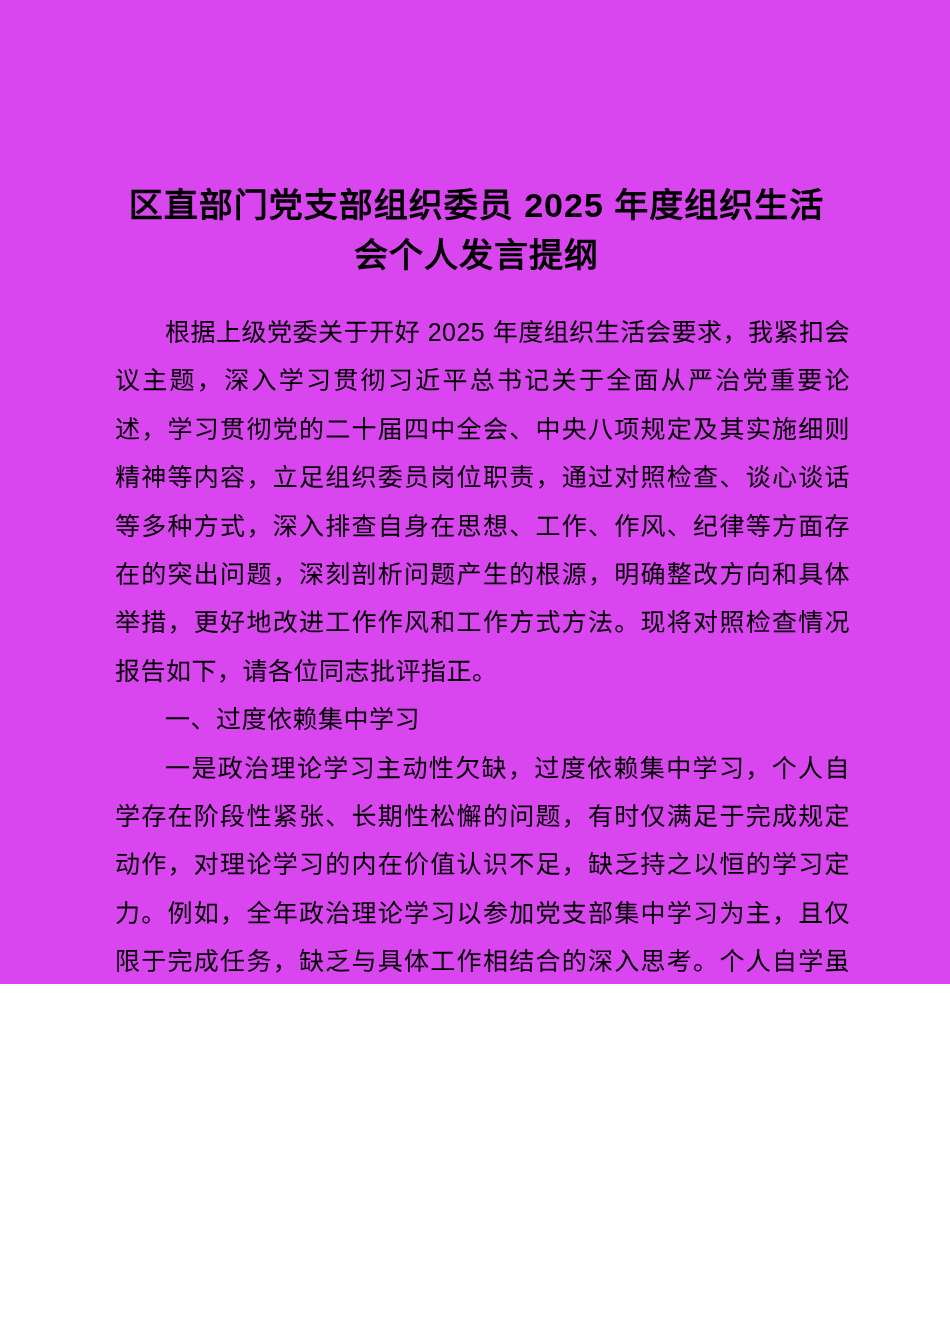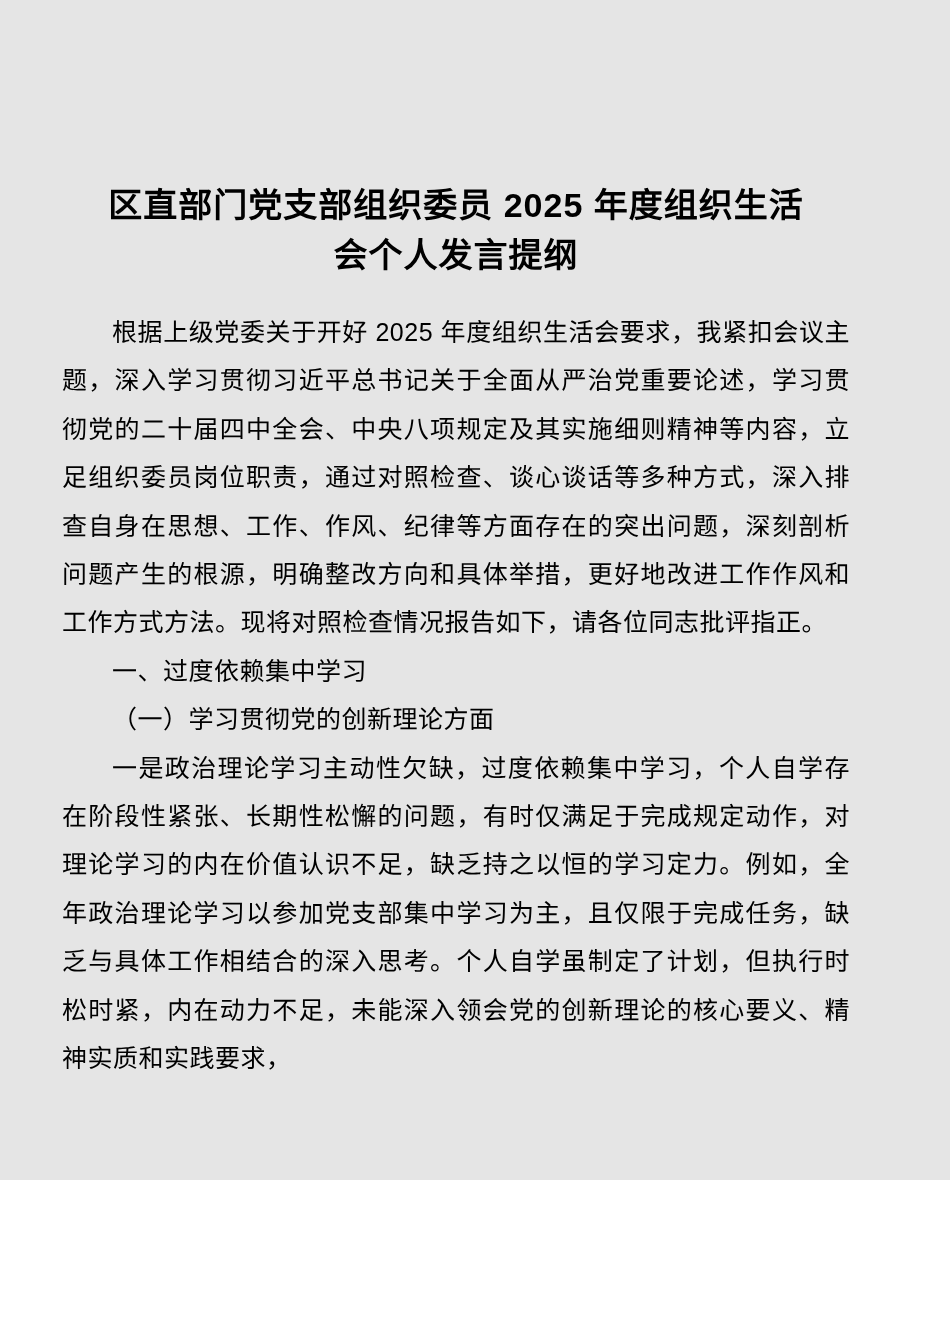--- a/index.html
+++ b/index.html
@@ -7,38 +7,39 @@
     padding: 0;
     background: #ffffff;
   }
   body {
     font-family: "Liberation Sans", "DejaVu Sans", sans-serif;
     color: #000000;
   }
   .page {
     position: relative;
     width: 950px;
-    height: 1180px;
-    background: #e5e5e5;
+    height: 984px;
+    background: #d946ef;
     box-sizing: border-box;
-    padding: 180px 100px 0 62px;
+    padding: 180px 100px 0 103px;
     overflow: hidden;
   }
   .doc-title {
     margin: 0 auto;
     max-width: 700px;
     font-size: 34px;
     line-height: 50px;
     font-weight: 700;
     text-align: center;
     letter-spacing: 1px;
     word-break: break-all;
   }
   .doc-body {
     margin-top: 28px;
+    margin-left: 12px;
   }
   .doc-body p {
     margin: 0;
     font-size: 25px;
     line-height: 48.4px;
     font-weight: 400;
     text-indent: 2em;
     text-align: justify;
     text-justify: inter-ideograph;
     word-break: break-all;
@@ -47,16 +48,15 @@
 </style>
 </head>
 <body>
 
 <div class="page">
   <h1 class="doc-title">区直部门党支部组织委员 2025 年度组织生活会个人发言提纲</h1>
 
   <div class="doc-body">
     <p>根据上级党委关于开好 2025 年度组织生活会要求，我紧扣会议主题，深入学习贯彻习近平总书记关于全面从严治党重要论述，学习贯彻党的二十届四中全会、中央八项规定及其实施细则精神等内容，立足组织委员岗位职责，通过对照检查、谈心谈话等多种方式，深入排查自身在思想、工作、作风、纪律等方面存在的突出问题，深刻剖析问题产生的根源，明确整改方向和具体举措，更好地改进工作作风和工作方式方法。现将对照检查情况报告如下，请各位同志批评指正。</p>
     <p>一、过度依赖集中学习</p>
-    <p>（一）学习贯彻党的创新理论方面</p>
     <p>一是政治理论学习主动性欠缺，过度依赖集中学习，个人自学存在阶段性紧张、长期性松懈的问题，有时仅满足于完成规定动作，对理论学习的内在价值认识不足，缺乏持之以恒的学习定力。例如，全年政治理论学习以参加党支部集中学习为主，且仅限于完成任务，缺乏与具体工作相结合的深入思考。个人自学虽制定了计划，但执行时松时紧，内在动力不足，未能深入领会党的创新理论的核心要义、精神实质和实践要求，</p>
   </div>
 </div>
 
 </body></html>

